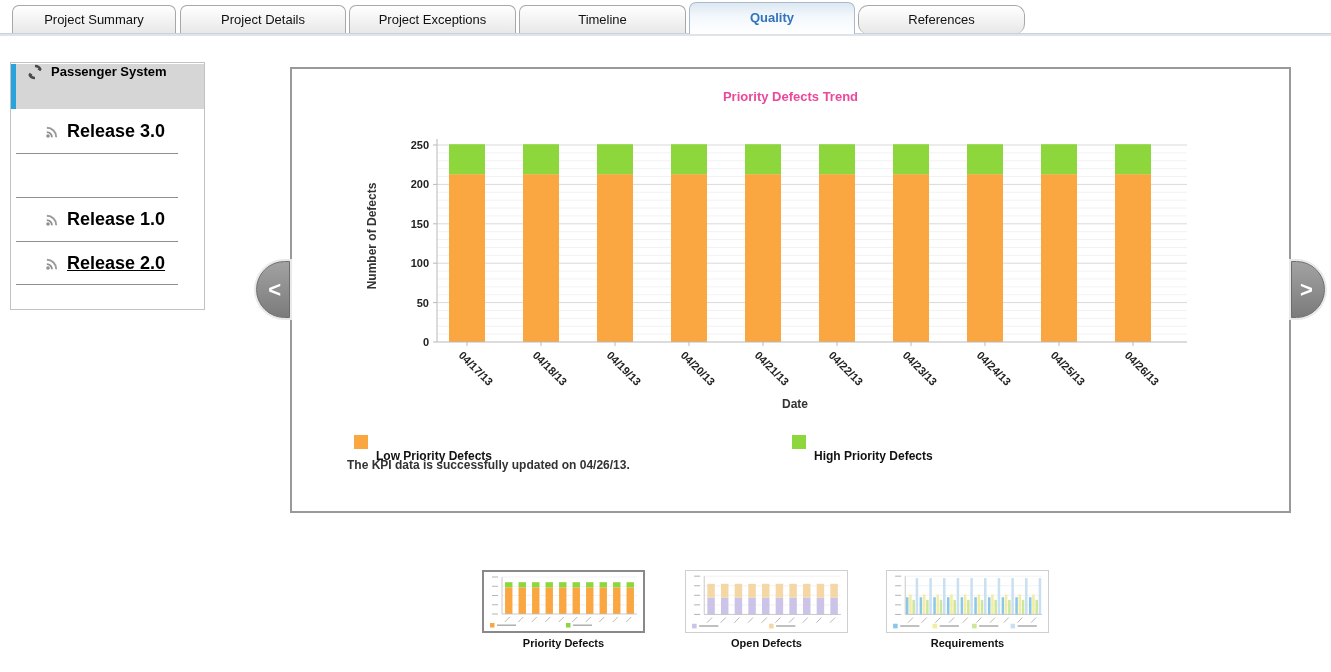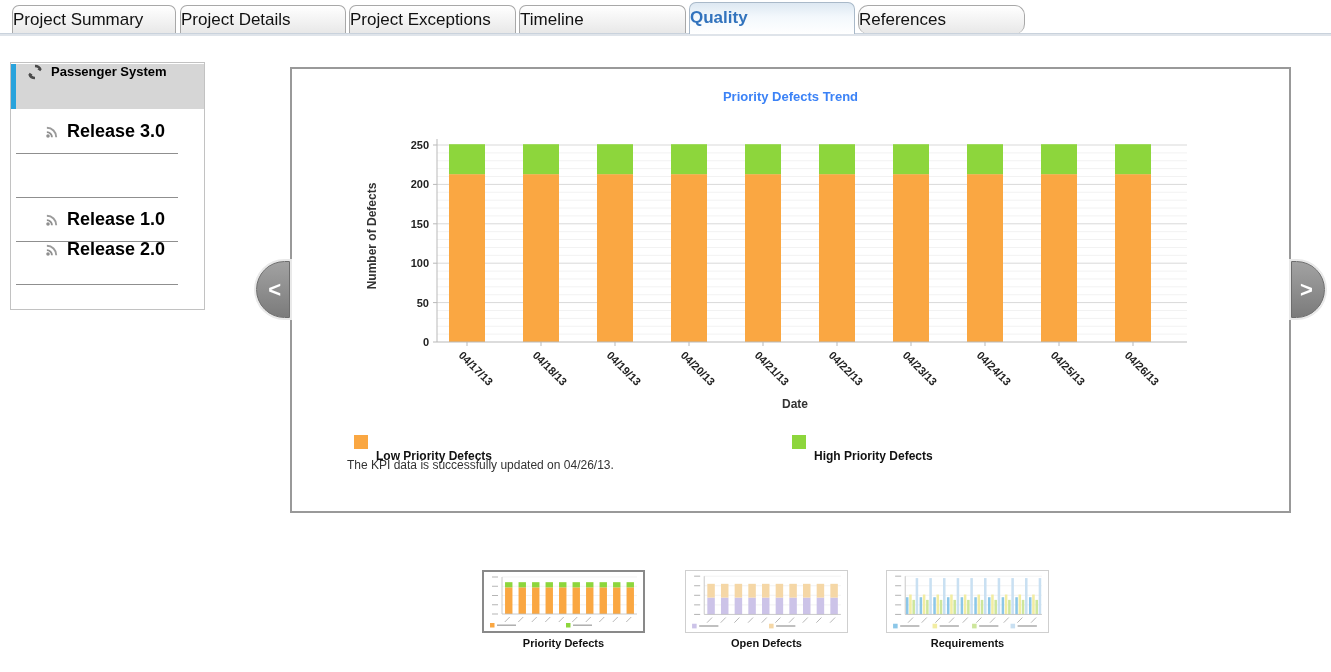--- a/index.html
+++ b/index.html
@@ -1,24 +1,24 @@
 <!DOCTYPE html>
 <html><head>
 <meta charset="utf-8">
 <style>
   html,body{margin:0;padding:0;background:#fff;}
   #app{position:relative;width:1331px;height:672px;background:#fff;overflow:hidden;
        font-family:"Liberation Sans",sans-serif;}
   svg{font-family:"Liberation Sans",sans-serif;}
 
   
-  .tab{position:absolute;top:5px;height:29px;box-sizing:border-box;
+  .tab{position:absolute;top:5px;height:29px;box-sizing:border-box;text-align:center;
        background:linear-gradient(180deg,#ffffff 0%,#f2f2f2 55%,#e7e7e7 100%);
        border:1px solid #a8a8a8;border-bottom:none;border-radius:7px 7px 0 0;
-       font-size:17px;color:#111;line-height:27px;cursor:pointer;z-index:1;}
+       font-size:13px;color:#111;line-height:27px;cursor:pointer;z-index:1;}
   .tab.active{top:2px;height:32px;line-height:30px;
        background:linear-gradient(180deg,#dde8f2 0%,#f3f8fc 45%,#ffffff 100%);
        border-color:#a9b9c9;color:#3273BD;font-weight:bold;z-index:3;}
   .tabline{position:absolute;top:33px;left:0;width:1331px;height:2px;
        background:#dfe4ea;border-top:1px solid #c9d2dc;z-index:2;}
 
   
   .sidebar{position:absolute;left:10px;top:62px;width:195px;height:248px;
        border:1px solid #c2c2c2;background:#fff;box-sizing:border-box;}
   .proj-item{position:absolute;left:0;top:1px;width:100%;height:45px;background:#d6d6d6;
@@ -29,30 +29,30 @@
   .rel-item{position:absolute;left:0;width:100%;height:44px;cursor:pointer;
        display:flex;align-items:center;}
   .rel-item .ico{margin-left:34px;width:15px;height:15px;}
   .rel-item .txt{font-size:18px;font-weight:bold;color:#000;margin-left:7px;}
   .sep{position:absolute;left:5px;width:162px;height:0;border-bottom:1px solid #8f8f8f;}
 
   
   .chart-panel{position:absolute;left:290px;top:67px;width:1001px;height:446px;
        border:2px solid #999;background:#fff;box-sizing:border-box;}
   .chart-title{position:absolute;top:20px;left:0;right:0;text-align:center;
-       font-size:13px;font-weight:bold;color:#3b82f6;}
+       font-size:13px;font-weight:bold;color:#ec4899;}
   .main-svg{position:absolute;left:0;top:0;}
   .ylabel{position:absolute;left:-10px;top:160px;width:180px;text-align:center;
        font-size:12px;font-weight:bold;color:#333;transform:rotate(-90deg);}
   .xlabel{position:absolute;left:403px;top:328px;width:200px;text-align:center;
        font-size:12px;font-weight:bold;color:#333;}
   .leg-item{position:absolute;top:365px;height:16px;display:flex;align-items:center;}
   .leg-item .sw{width:14px;height:14px;display:inline-block;}
   .leg-item .lt{font-size:12px;font-weight:bold;color:#111;margin-left:8px;margin-top:27px;}
-  .kpi{position:absolute;left:55px;top:389px;font-size:12px;font-weight:normal;color:#333;}
+  .kpi{position:absolute;left:55px;top:389px;font-size:12px;font-weight:bold;color:#333;}
 
   
   .arrow{position:absolute;width:34px;height:57px;box-sizing:border-box;cursor:pointer;
        background:linear-gradient(180deg,#a2a2a2,#7b7b7b);border:1px solid #6d6d6d;
        color:#fff;font-size:22px;font-weight:bold;display:flex;align-items:center;
        box-shadow:0 0 0 2px #e9e9e9;}
   .arrow.left{left:256px;top:261px;border-radius:57px 0 0 57px;justify-content:flex-end;padding-right:8px;}
   .arrow.right{left:1291px;top:261px;border-radius:0 57px 57px 0;justify-content:flex-start;padding-left:8px;}
 
   
@@ -106,21 +106,21 @@
     <div class="rel-item" style="top:134px;">
       <svg class="ico" viewBox="0 0 16 16">
         <circle cx="3.2" cy="12.8" r="1.9" fill="#8f8f8f"></circle>
         <path d="M2 8.6 a5.4 5.4 0 0 1 5.4 5.4" fill="none" stroke="#8f8f8f" stroke-width="2"></path>
         <path d="M2 4 a10 10 0 0 1 10 10" fill="none" stroke="#9b9b9b" stroke-width="2"></path>
       </svg>
       <span class="txt">Release 1.0</span>
     </div>
     <div class="sep" style="top:178px;"></div>
 
-    <div class="rel-item" style="top:164px;">
+    <div class="rel-item" style="top:178px;text-decoration:underline;">
       <svg class="ico" viewBox="0 0 16 16">
         <circle cx="3.2" cy="12.8" r="1.9" fill="#8f8f8f"></circle>
         <path d="M2 8.6 a5.4 5.4 0 0 1 5.4 5.4" fill="none" stroke="#8f8f8f" stroke-width="2"></path>
         <path d="M2 4 a10 10 0 0 1 10 10" fill="none" stroke="#9b9b9b" stroke-width="2"></path>
       </svg>
       <span class="txt">Release 2.0</span>
     </div>
     <div class="sep" style="top:221px;"></div>
   </div>
 

